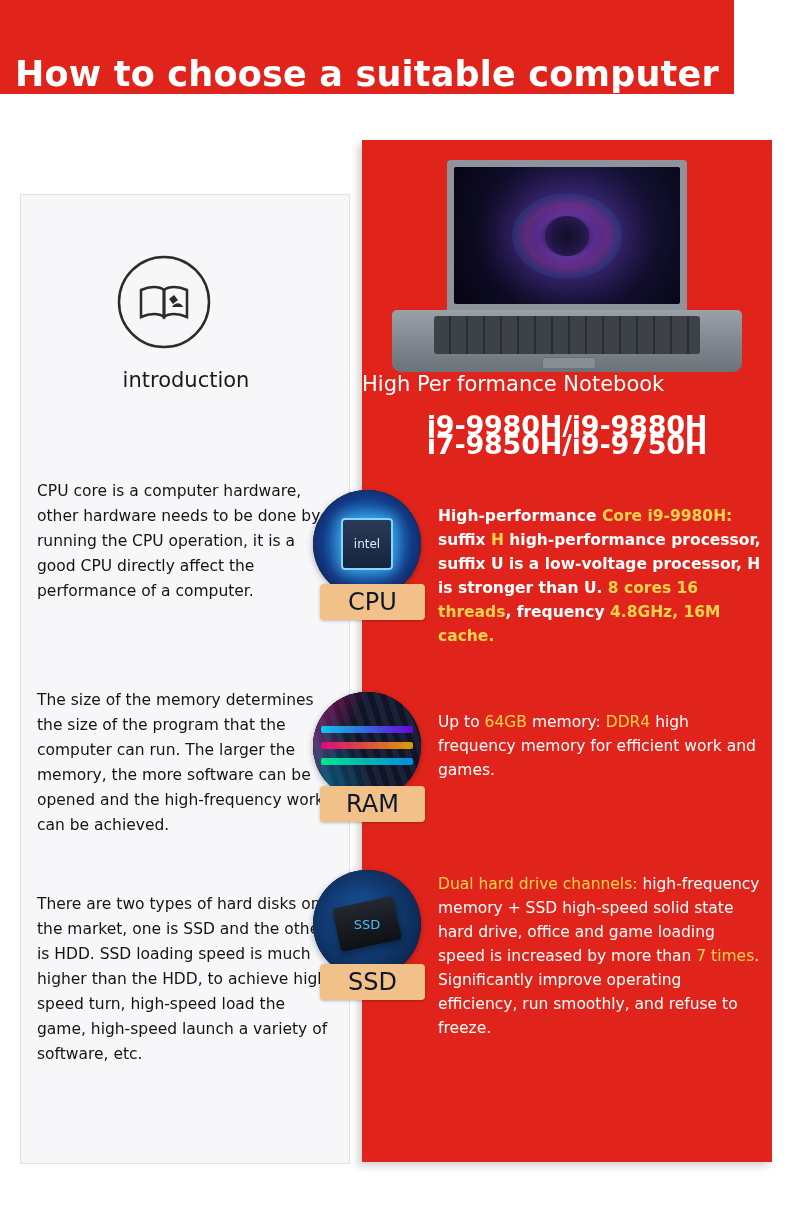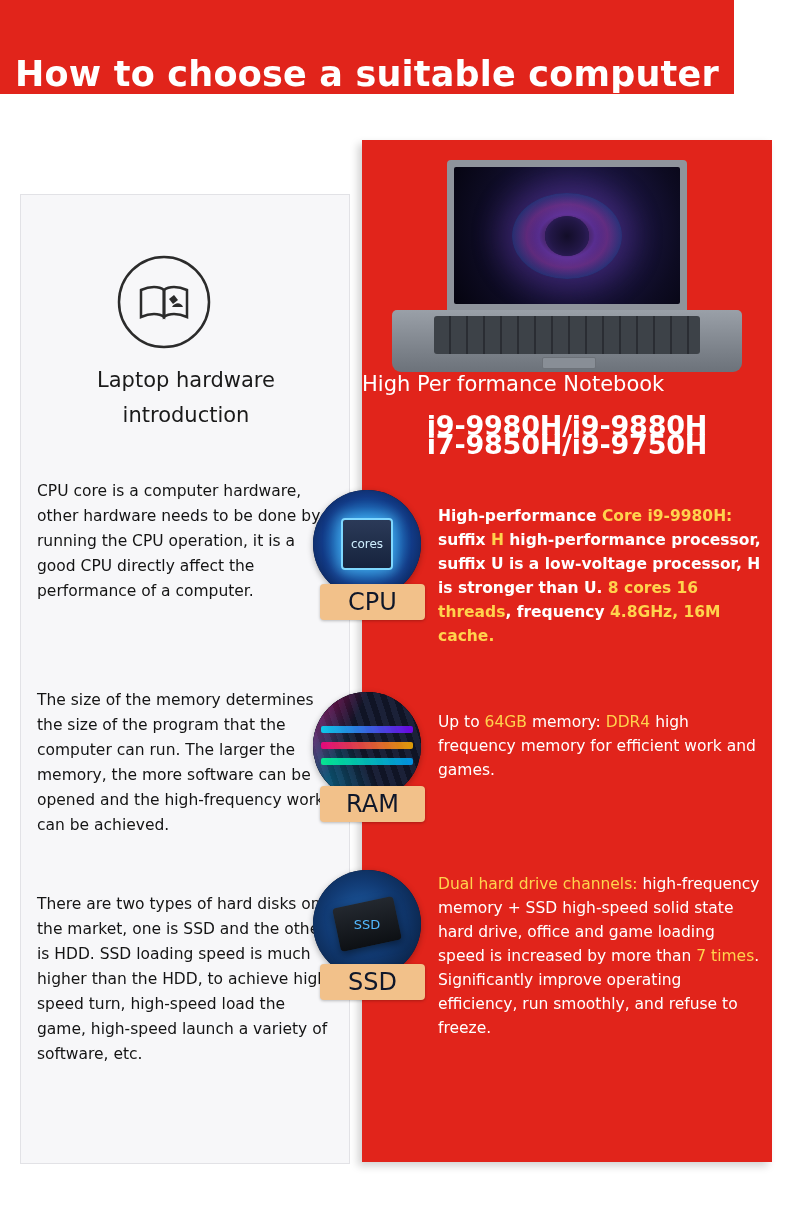--- a/index.html
+++ b/index.html
@@ -322,21 +322,20 @@
       <circle cx="47" cy="47" r="45" fill="none" stroke="#2b2b2b" stroke-width="2.5"></circle>
       <path d="M24 35 C33 31, 42 31, 47 35 L47 62 C42 58, 33 58, 24 62 Z" fill="none" stroke="#2b2b2b" stroke-width="2.5"></path>
       <path d="M70 35 C61 31, 52 31, 47 35 L47 62 C52 58, 61 58, 70 62 Z" fill="none" stroke="#2b2b2b" stroke-width="2.5"></path>
       <line x1="47" y1="35" x2="47" y2="62" stroke="#2b2b2b" stroke-width="2.5"></line>
       <path d="M52 44 l5 -4 l4 5 l-5 4 z" fill="#2b2b2b"></path>
       <path d="M55 52 c3 -5, 9 -5, 11 0 l-11 0 z" fill="#2b2b2b"></path>
     </svg>
   </div>
 
   <div class="left-title">
-    <div>Laptop hardware</div>
     <div>introduction</div>
   </div>
 
   <p class="left-para p-cpu">CPU core is a computer hardware, other hardware needs to be done by running the CPU operation, it is a good CPU directly affect the performance of a computer.</p>
   <p class="left-para p-ram">The size of the memory determines the size of the program that the computer can run. The larger the memory, the more software can be opened and the high-frequency work can be achieved.</p>
   <p class="left-para p-ssd">There are two types of hard disks on the market, one is SSD and the other is HDD. SSD loading speed is much higher than the HDD, to achieve high-speed turn, high-speed load the game, high-speed launch a variety of software, etc.</p>
 </div>
 
 <div class="right-panel">
 
@@ -354,21 +353,21 @@
     </div>
   </div>
 
   <div class="subtitle">High Per formance Notebook</div>
   <div class="model-line model-1">i9-9980H/i9-9880H</div>
   <div class="model-line model-2">i7-9850H/i9-9750H</div>
 
   <div class="feature f-cpu">
     <div class="f-circle">
       <div class="cpu-art"></div>
-      <div class="cpu-chip">cores</div>
+      <div class="cpu-chip">intel</div>
     </div>
     <div class="f-tag">CPU</div>
     <div class="f-text"><span>High-performance </span><span class="hl">Core i9-9980H:</span><span> suffix </span><span class="hl">H</span><span> high-performance processor, suffix U is a low-voltage processor, H is stronger than U. </span><span class="hl">8 cores 16 threads</span><span>, frequency </span><span class="hl">4.8GHz, 16M cache.</span></div>
   </div>
 
   <div class="feature f-ram">
     <div class="f-circle">
       <div class="ram-art"></div>
       <div class="ram-stripe ram-s1"></div>
       <div class="ram-stripe ram-s2"></div>

